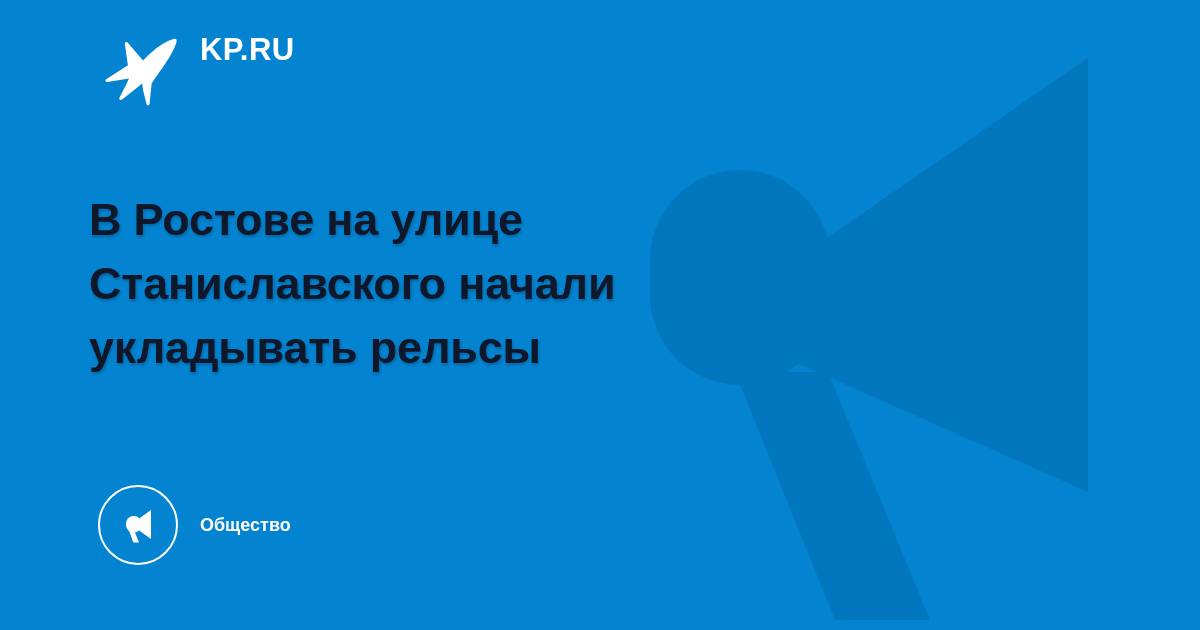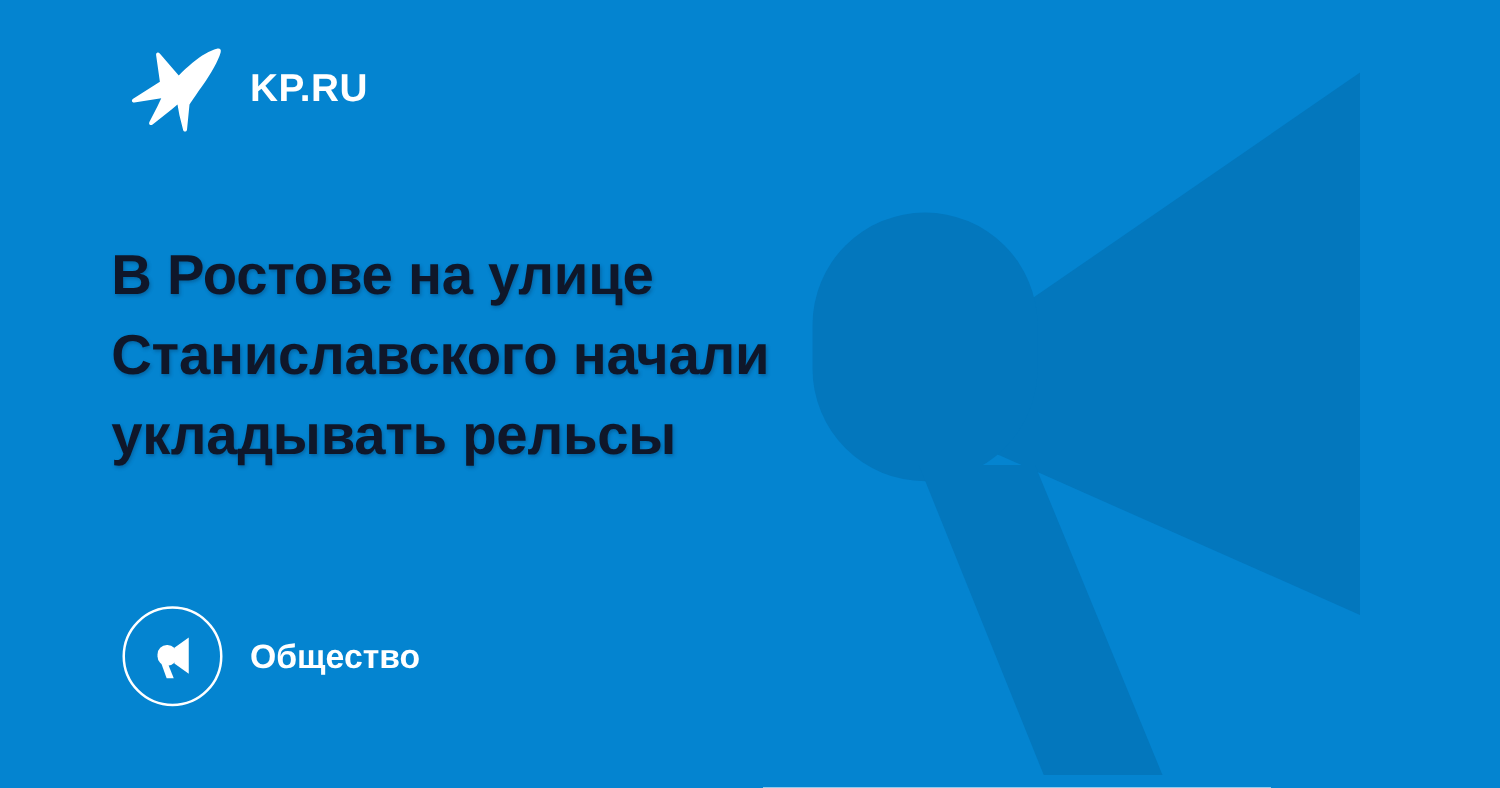--- a/index.html
+++ b/index.html
@@ -26,21 +26,21 @@
     height: 630px;
     pointer-events: none;
   }
 
   
   #brand {
     position: absolute;
     left: 104px;
     top: 34px;
     display: flex;
-    align-items: center;
+    align-items: flex-start;
     gap: 18px;
     height: 72px;
   }
   #brand-mark {
     width: 78px;
     height: 72px;
     display: block;
   }
   #brand-name {
     color: #ffffff;
@@ -87,21 +87,21 @@
   }
   #category-icon-ring svg {
     position: absolute;
     left: 50%;
     top: 50%;
     transform: translate(-50%, -50%);
     display: block;
   }
   #category-label {
     color: #ffffff;
-    font-size: 27px;
+    font-size: 18px;
     font-weight: bold;
     line-height: 1;
     white-space: nowrap;
   }
 </style>
 </head>
 <body>
 
 <div id="card">
 

